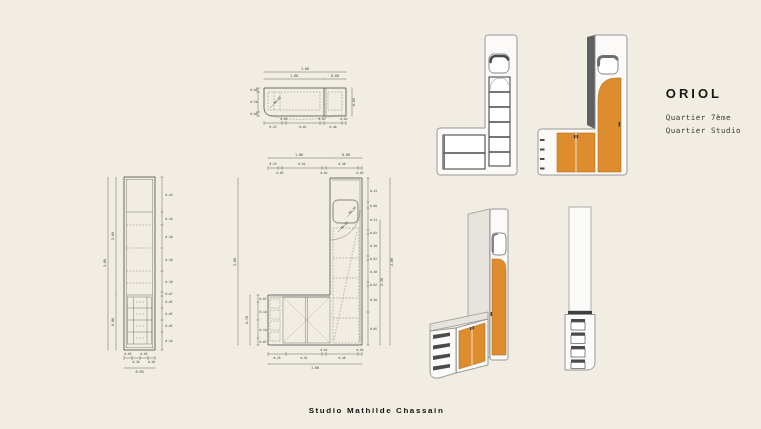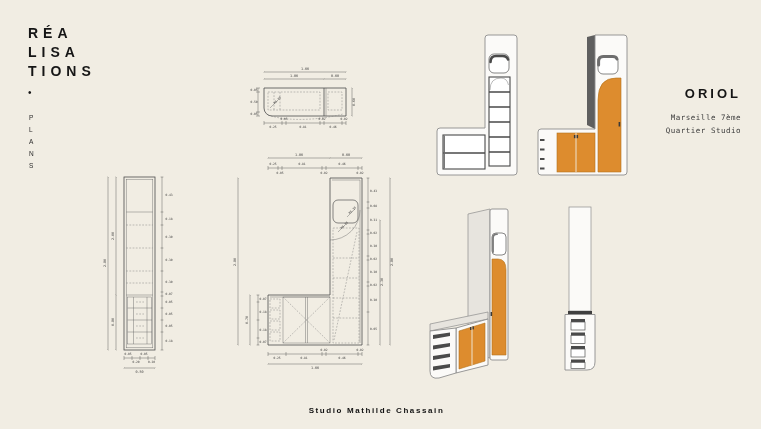--- a/index.html
+++ b/index.html
@@ -5,21 +5,21 @@
   html,body{margin:0;padding:0;}
   .page{position:relative;width:761px;height:429px;background:#f1ede3;overflow:hidden;
         font-family:"Liberation Sans",sans-serif;color:#151515;}
   
   .title-block{position:absolute;left:28px;top:24px;}
   .title-line{font-size:14px;font-weight:800;letter-spacing:5px;line-height:19px;white-space:nowrap;}
   .bullet{font-size:10px;margin-top:6px;}
   .cat-vertical{margin-top:16px;margin-left:1px;display:flex;flex-direction:column;gap:5px;}
   .cat-vertical span{font-size:6.5px;letter-spacing:0;color:#2b2b2b;line-height:7px;}
   
-  .project-block{position:absolute;right:20px;top:86px;text-align:right;}
+  .project-block{position:absolute;right:20px;top:86px;}
   .project-name{font-size:13px;font-weight:800;letter-spacing:3px;}
   .project-loc{margin-top:10px;font-family:"DejaVu Sans Mono",monospace;font-size:7.5px;
                line-height:13px;color:#3a3a3a;letter-spacing:0.5px;}
   
   .footer{position:absolute;left:0;right:8px;bottom:14px;text-align:center;
           font-size:8px;font-weight:800;letter-spacing:1.6px;color:#111;}
   
   svg{position:absolute;overflow:visible;}
   .ol{fill:none;stroke:#4c4c4c;stroke-width:0.8;}
   .tl{fill:none;stroke:#6a6a6a;stroke-width:0.45;}
@@ -32,38 +32,25 @@
   .side{fill:#e7e4de;stroke:#8d8d8d;stroke-width:0.7;}
   .inner{fill:#ffffff;stroke:#555;stroke-width:0.7;}
   .orange{fill:#dd8c2e;stroke:#b2731f;stroke-width:0.6;}
   .shade{fill:#4a4a4a;}
 </style>
 </head>
 <body>
 
 <div class="page">
 
-  <div class="title-block">
-    <div class="title-line">RÉA</div>
-    <div class="title-line">LISA</div>
-    <div class="title-line">TIONS</div>
-    <div class="bullet">•</div>
-    <div class="cat-vertical">
-      <span>P</span>
-      <span>L</span>
-      <span>A</span>
-      <span>N</span>
-      <span>S</span>
-    </div>
-  </div>
 
   <div class="project-block">
     <div class="project-name">ORIOL</div>
     <div class="project-loc">
-      <div>Marseille 7ème</div>
+      <div>Quartier 7ème</div>
       <div>Quartier Studio</div>
     </div>
   </div>
 
   <div class="footer">Studio Mathilde Chassain</div>
 
   <svg style="left:248px;top:52px" width="150" height="92" viewBox="0 0 150 92">
     <defs>
       <marker id="tk" markerWidth="4" markerHeight="4" refX="2" refY="2" orient="auto">
         <line x1="0.8" y1="3.2" x2="3.2" y2="0.8" stroke="#444" stroke-width="0.7"></line>

